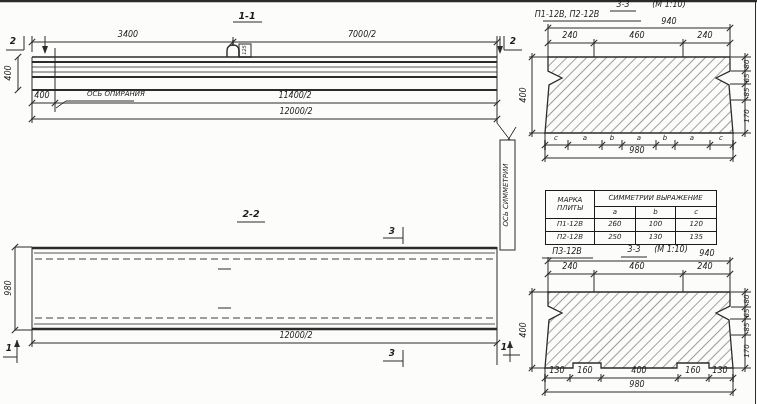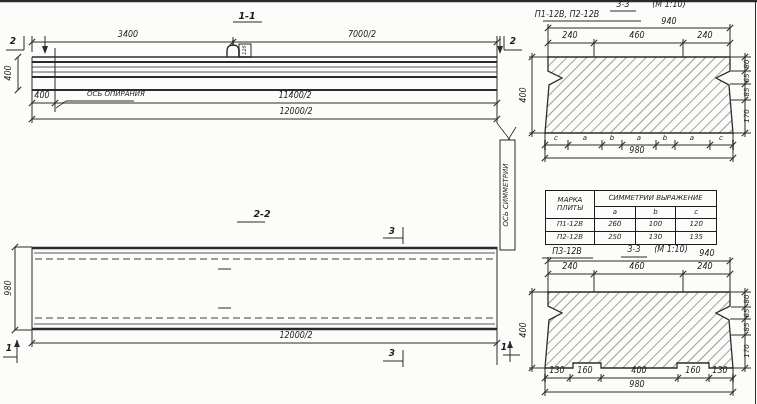--- a/index.html
+++ b/index.html
@@ -263,21 +263,21 @@
 <span class="t" style="left:362px;top:35px">7000/2</span>
 <span class="t cut" style="left:13px;top:42px">2</span>
 <span class="t cut" style="left:513px;top:42px">2</span>
 <span class="t vt" style="left:9px;top:73px">400</span>
 <span class="t" style="left:42px;top:96px">400</span>
 <span class="t sm" style="left:116px;top:95px">ОСЬ ОПИРАНИЯ</span>
 <span class="t" style="left:295px;top:96px">11400/2</span>
 <span class="t" style="left:296px;top:112px">12000/2</span>
 <span class="t vt xs" style="left:245px;top:50px">125</span>
 
-<span class="t ttl" style="left:262px;top:214px">2-2</span>
+<span class="t ttl" style="left:251px;top:214px">2-2</span>
 <span class="t cut" style="left:392px;top:232px">3</span>
 <span class="t vt" style="left:9px;top:288px">980</span>
 <span class="t" style="left:296px;top:336px">12000/2</span>
 <span class="t cut" style="left:9px;top:349px">1</span>
 <span class="t cut" style="left:392px;top:354px">3</span>
 <span class="t cut" style="left:504px;top:348px">1</span>
 <span class="t vt sm" style="left:507px;top:195px">ОСЬ СИММЕТРИИ</span>
 
 <span class="t" style="left:623px;top:5px">3-3</span>
 <span class="t" style="left:669px;top:5px">(М 1:10)</span>

